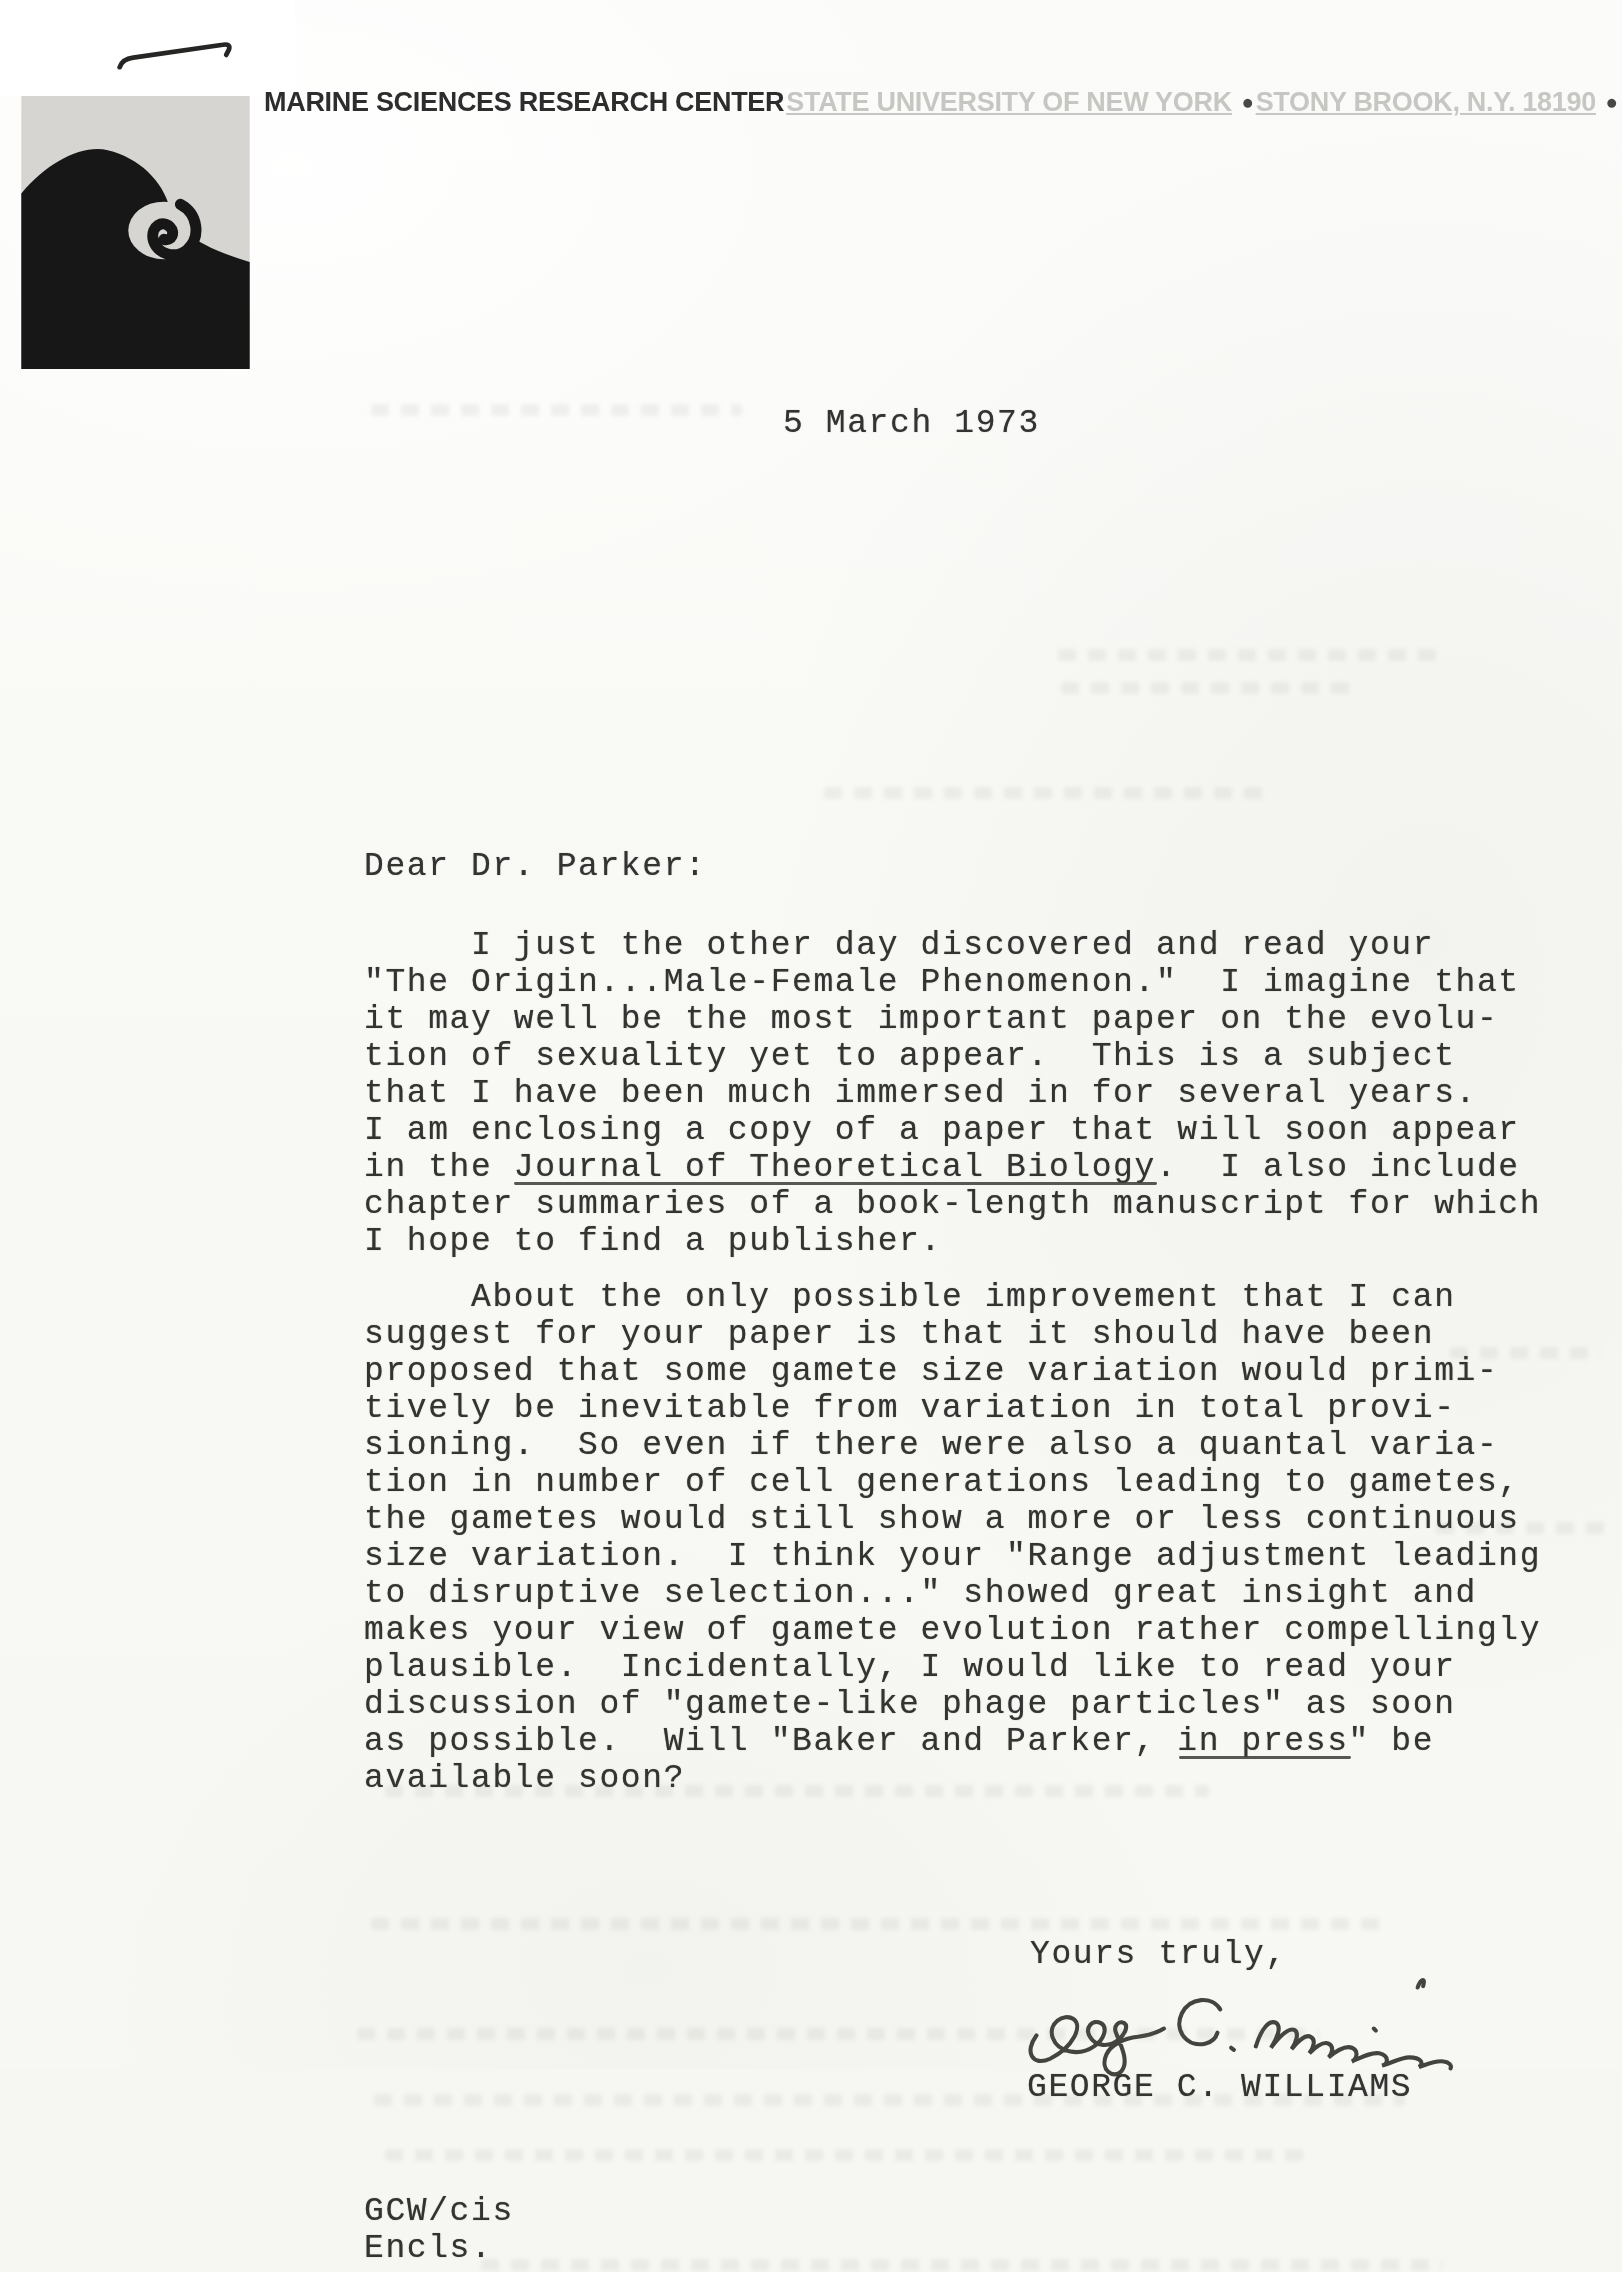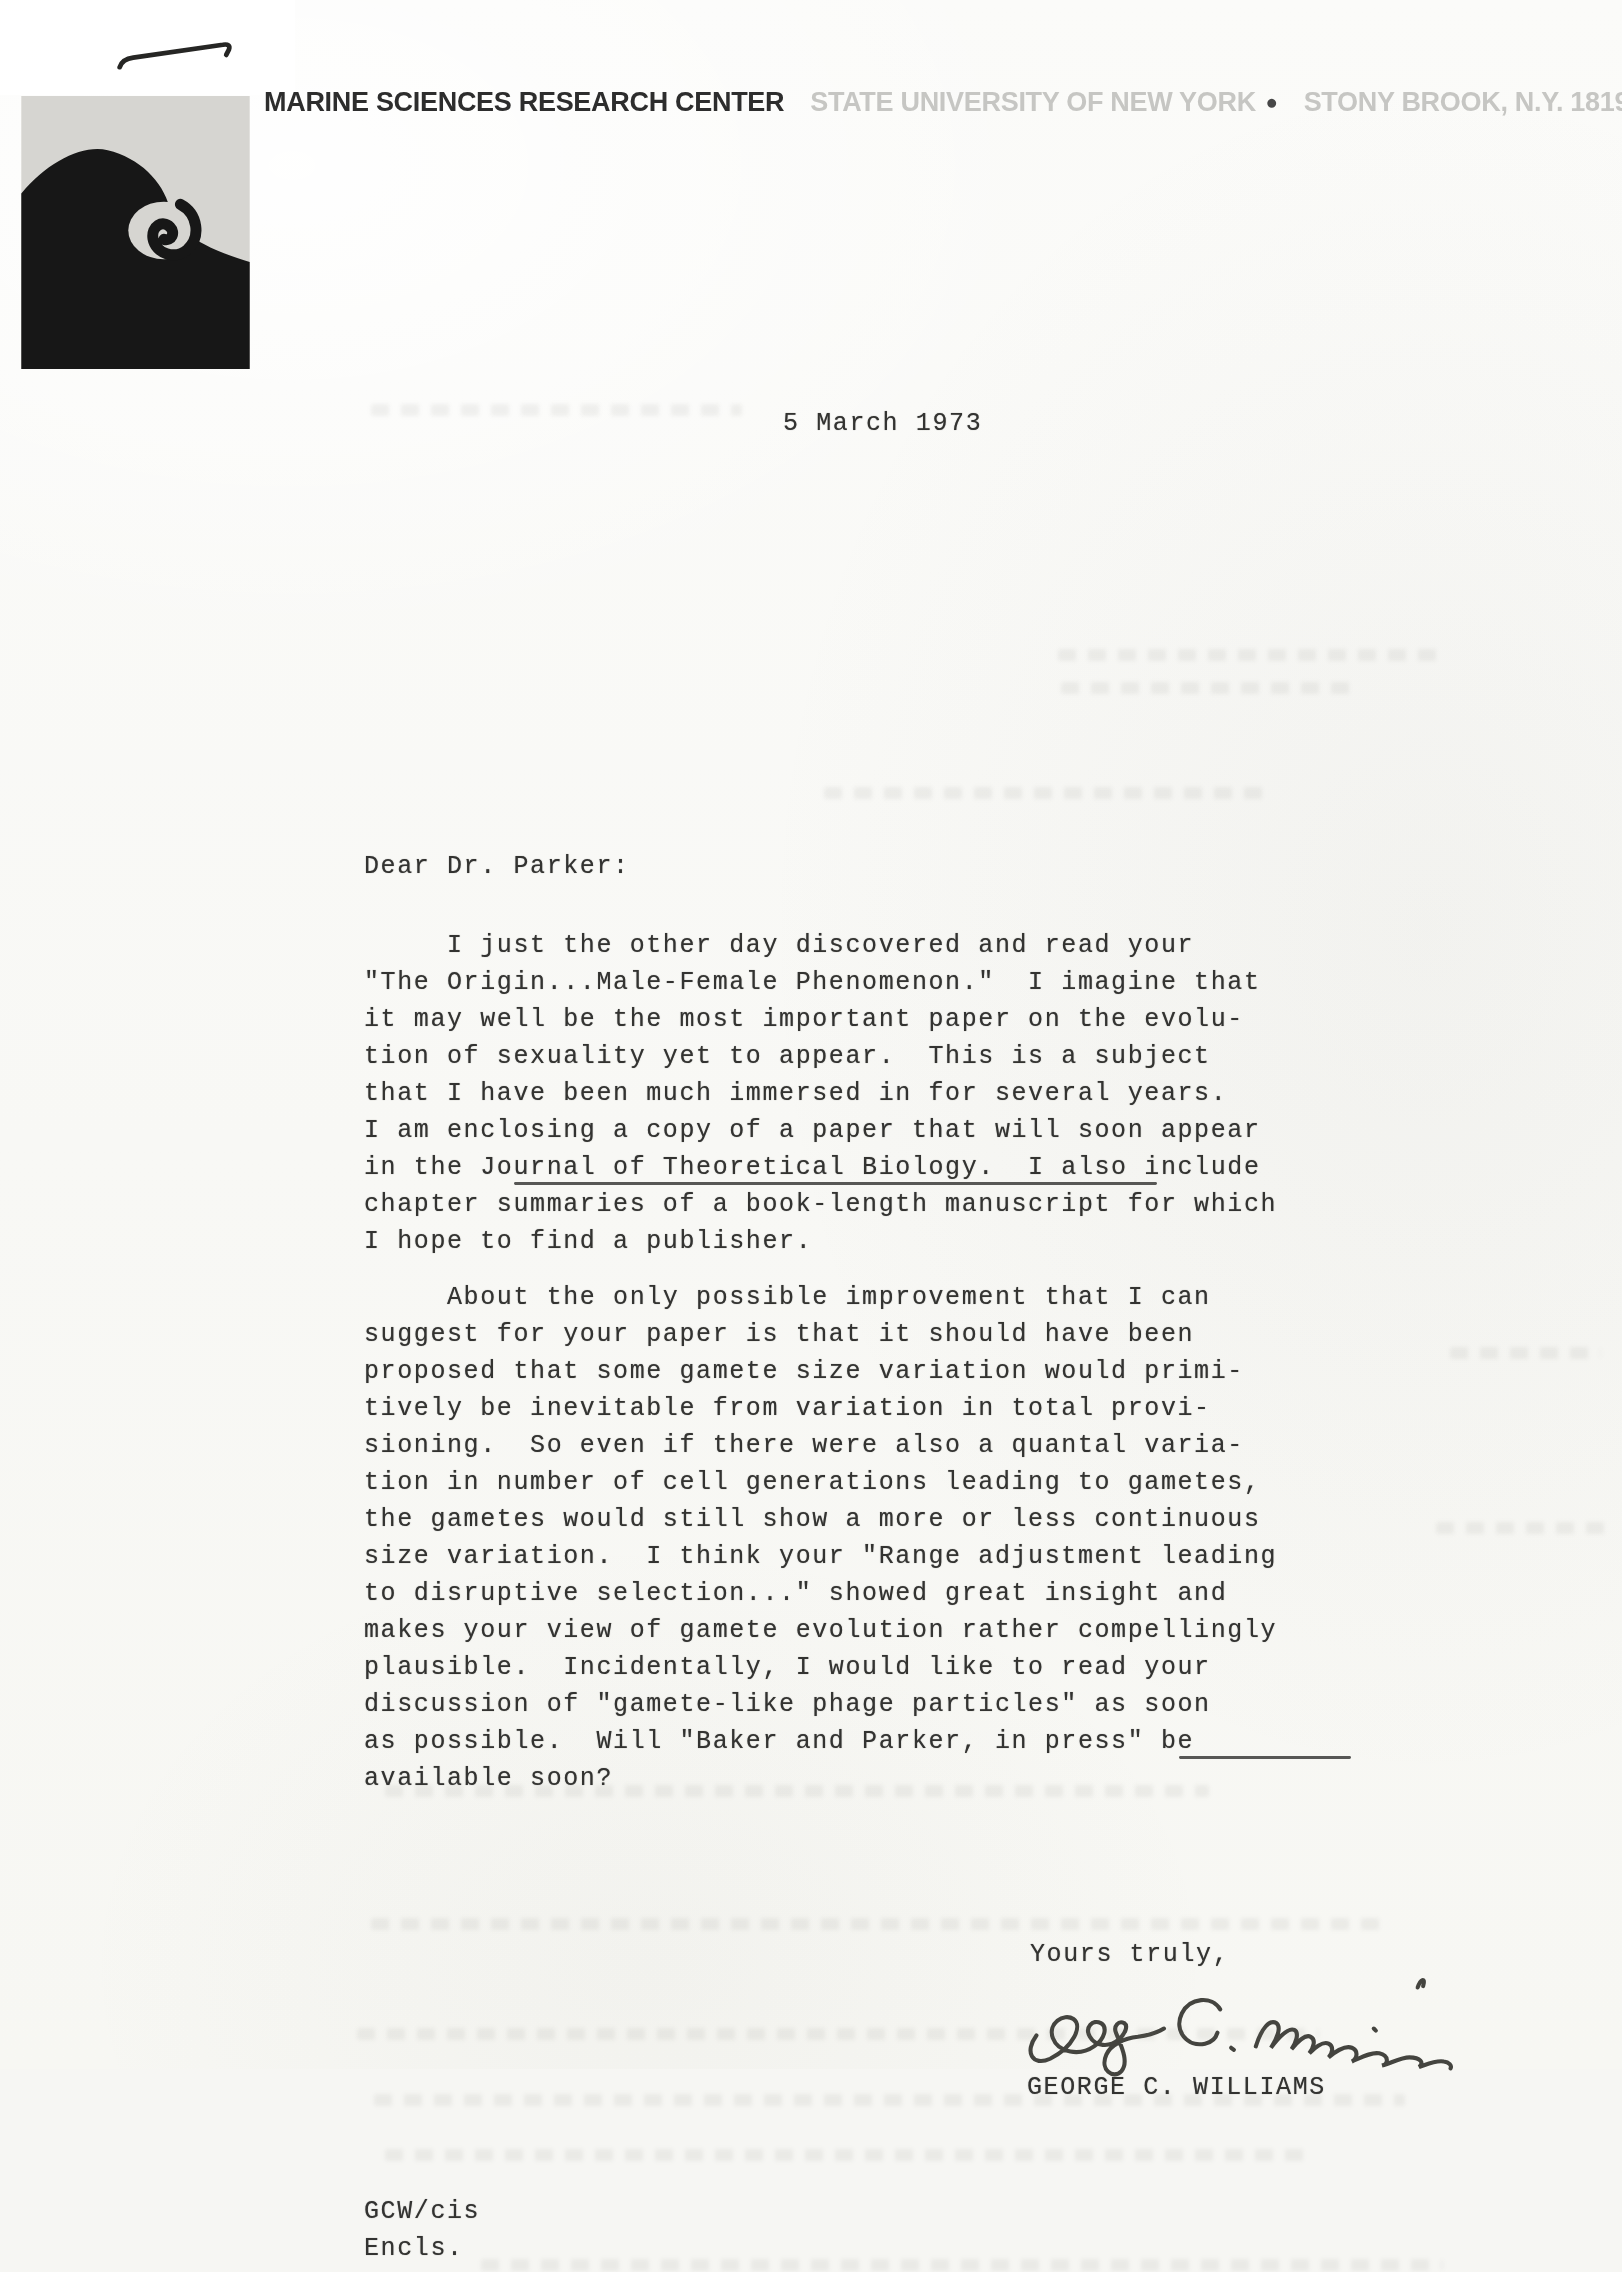--- a/index.html
+++ b/index.html
@@ -18,29 +18,29 @@
       linear-gradient(180deg,#fbfbf9 0%,#f8f8f5 55%,#f7f7f3 100%);
   }
   .corner-light{position:absolute;left:0;top:0;width:295px;height:95px;background:#ffffff;opacity:.8;}
   
   .letterhead{
     position:absolute;left:264px;top:87px;
     display:flex;align-items:baseline;white-space:nowrap;
     font-weight:bold;font-size:27px;letter-spacing:-0.3px;
   }
   .org-name{color:#2d2d2d;}
-  .lh-gray{color:#c6c6c3;margin-left:26px;}
+  .lh-gray{color:#c6c6c3;margin-left:2px;text-decoration:underline;}
   .lh-bullet{color:#474747;font-size:20.6px;margin-left:9.6px;transform:translateY(-2.1px);display:inline-block;}
   .logo-box{position:absolute;left:20.6px;top:96px;width:229px;height:273px;}
   .staple{position:absolute;left:115px;top:40px;width:122px;height:38px;}
   
   .typed{
     position:absolute;
     font-family:"Liberation Mono", monospace;
-    font-size:25px;line-height:37px;letter-spacing:1.6px;
+    font-size:33px;line-height:37px;letter-spacing:1.6px;
     color:#333331;white-space:pre;
     text-shadow:0 0 1px rgba(55,55,52,0.55);
   }
   .uline{position:absolute;height:3.4px;background:#3c3c3a;opacity:.85;border-radius:1.4px;filter:blur(0.4px);}
   .signature{position:absolute;left:1017px;top:1960px;width:453px;height:120px;}
   
   .ghost{
     position:absolute;height:11.7px;border-radius:2.7px;
     background:repeating-linear-gradient(90deg, rgba(105,105,100,0.16) 0 18px, rgba(105,105,100,0) 18px 30px);
     filter:blur(2.1px);opacity:.55;

